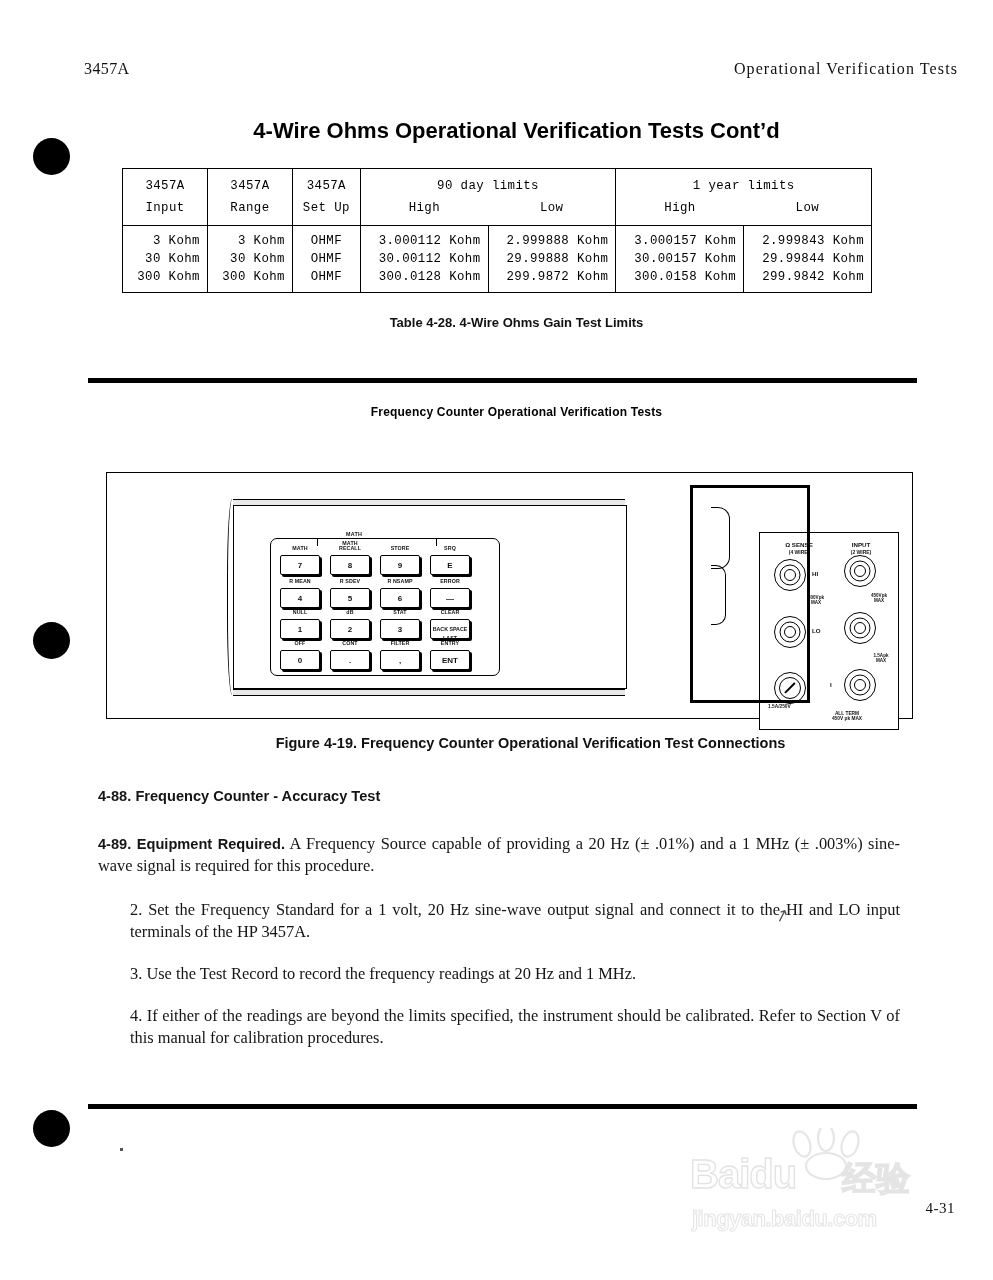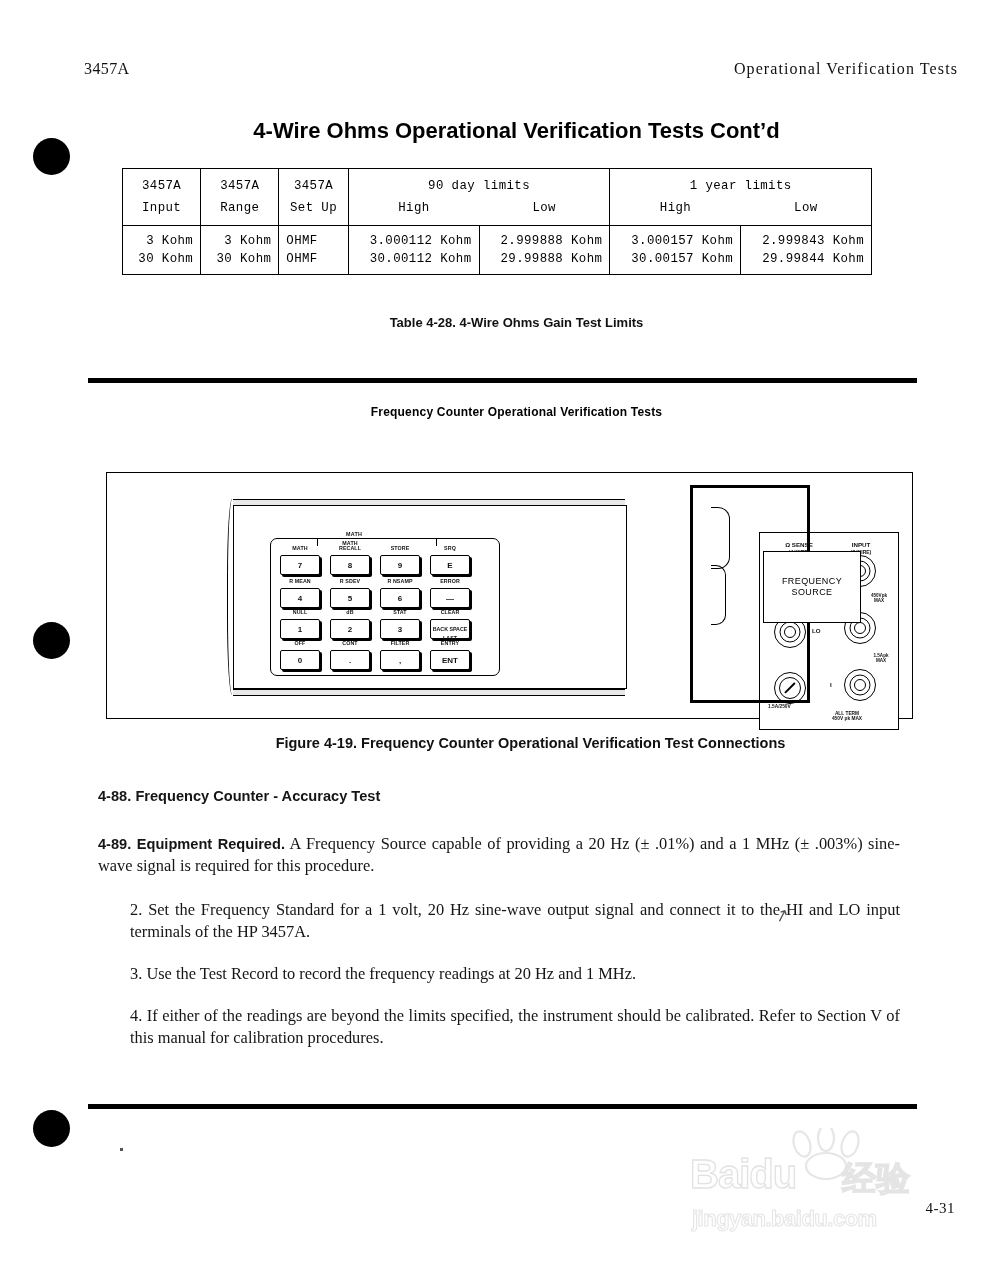--- a/index.html
+++ b/index.html
@@ -83,21 +83,21 @@
     white-space: nowrap;
   }
   table.limits thead th { text-align: center; height: 20px; }
   table.limits thead tr.hdr-top th { padding-top: 7px; padding-bottom: 1px; }
   table.limits thead tr.hdr-bot th { padding-top: 1px; padding-bottom: 7px; }
   .grp-head { border-bottom: none !important; }
   .sub-head { border-top: none !important; }
   .no-l { border-left: none !important; }
   .no-r { border-right: none !important; }
   table.limits tbody td { text-align: right; }
-  table.limits tbody td.ctr { text-align: left; }
+  table.limits tbody td.ctr { text-align: center; }
   table.limits tbody tr td { border-top: none; border-bottom: none; }
   table.limits tbody tr:first-child td { padding-top: 8px; }
   table.limits tbody tr:last-child td { padding-bottom: 8px; }
   table.limits tbody { border-top: 1.6px solid #000; }
 
   .tbl-caption {
     position: absolute;
     left: 0; right: 0;
     top: 315px;
     text-align: center;
@@ -539,20 +539,29 @@
         </tr>
         <tr>
           <td>30 Kohm</td>
           <td>30 Kohm</td>
           <td class="ctr">OHMF</td>
           <td>30.00112 Kohm</td>
           <td>29.99888 Kohm</td>
           <td>30.00157 Kohm</td>
           <td>29.99844 Kohm</td>
         </tr>
+        <tr>
+          <td>300 Kohm</td>
+          <td>300 Kohm</td>
+          <td class="ctr">OHMF</td>
+          <td>300.0128 Kohm</td>
+          <td>299.9872 Kohm</td>
+          <td>300.0158 Kohm</td>
+          <td>299.9842 Kohm</td>
+        </tr>
       </tbody>
     </table>
   </div>
 
   <div class="tbl-caption">Table 4-28. 4-Wire Ohms Gain Test Limits</div>
 
   <div class="rule" id="rule-top"></div>
 
   <div class="sec-title" id="title-freq">Frequency Counter Operational Verification Tests</div>
 
@@ -684,24 +693,20 @@
             <div class="allterm" style="white-space:pre-line">ALL TERM
 450V pk MAX</div>
           </div>
 
         </div>
       </div>
 
       <div class="conn conn-hi"></div>
       <div class="conn conn-lo"></div>
 
-      <div class="source-box">
-        <span>FREQUENCY</span>
-        <span>SOURCE</span>
-      </div>
 
     </div>
   </div>
 
   <div class="fig-caption">Figure 4-19. Frequency Counter Operational Verification Test Connections</div>
 
   <div class="body">
     <p class="para" id="p-4-88">
       <span class="head-num">4-88.</span>
       <span class="head-num">Frequency Counter - Accuracy Test</span>

